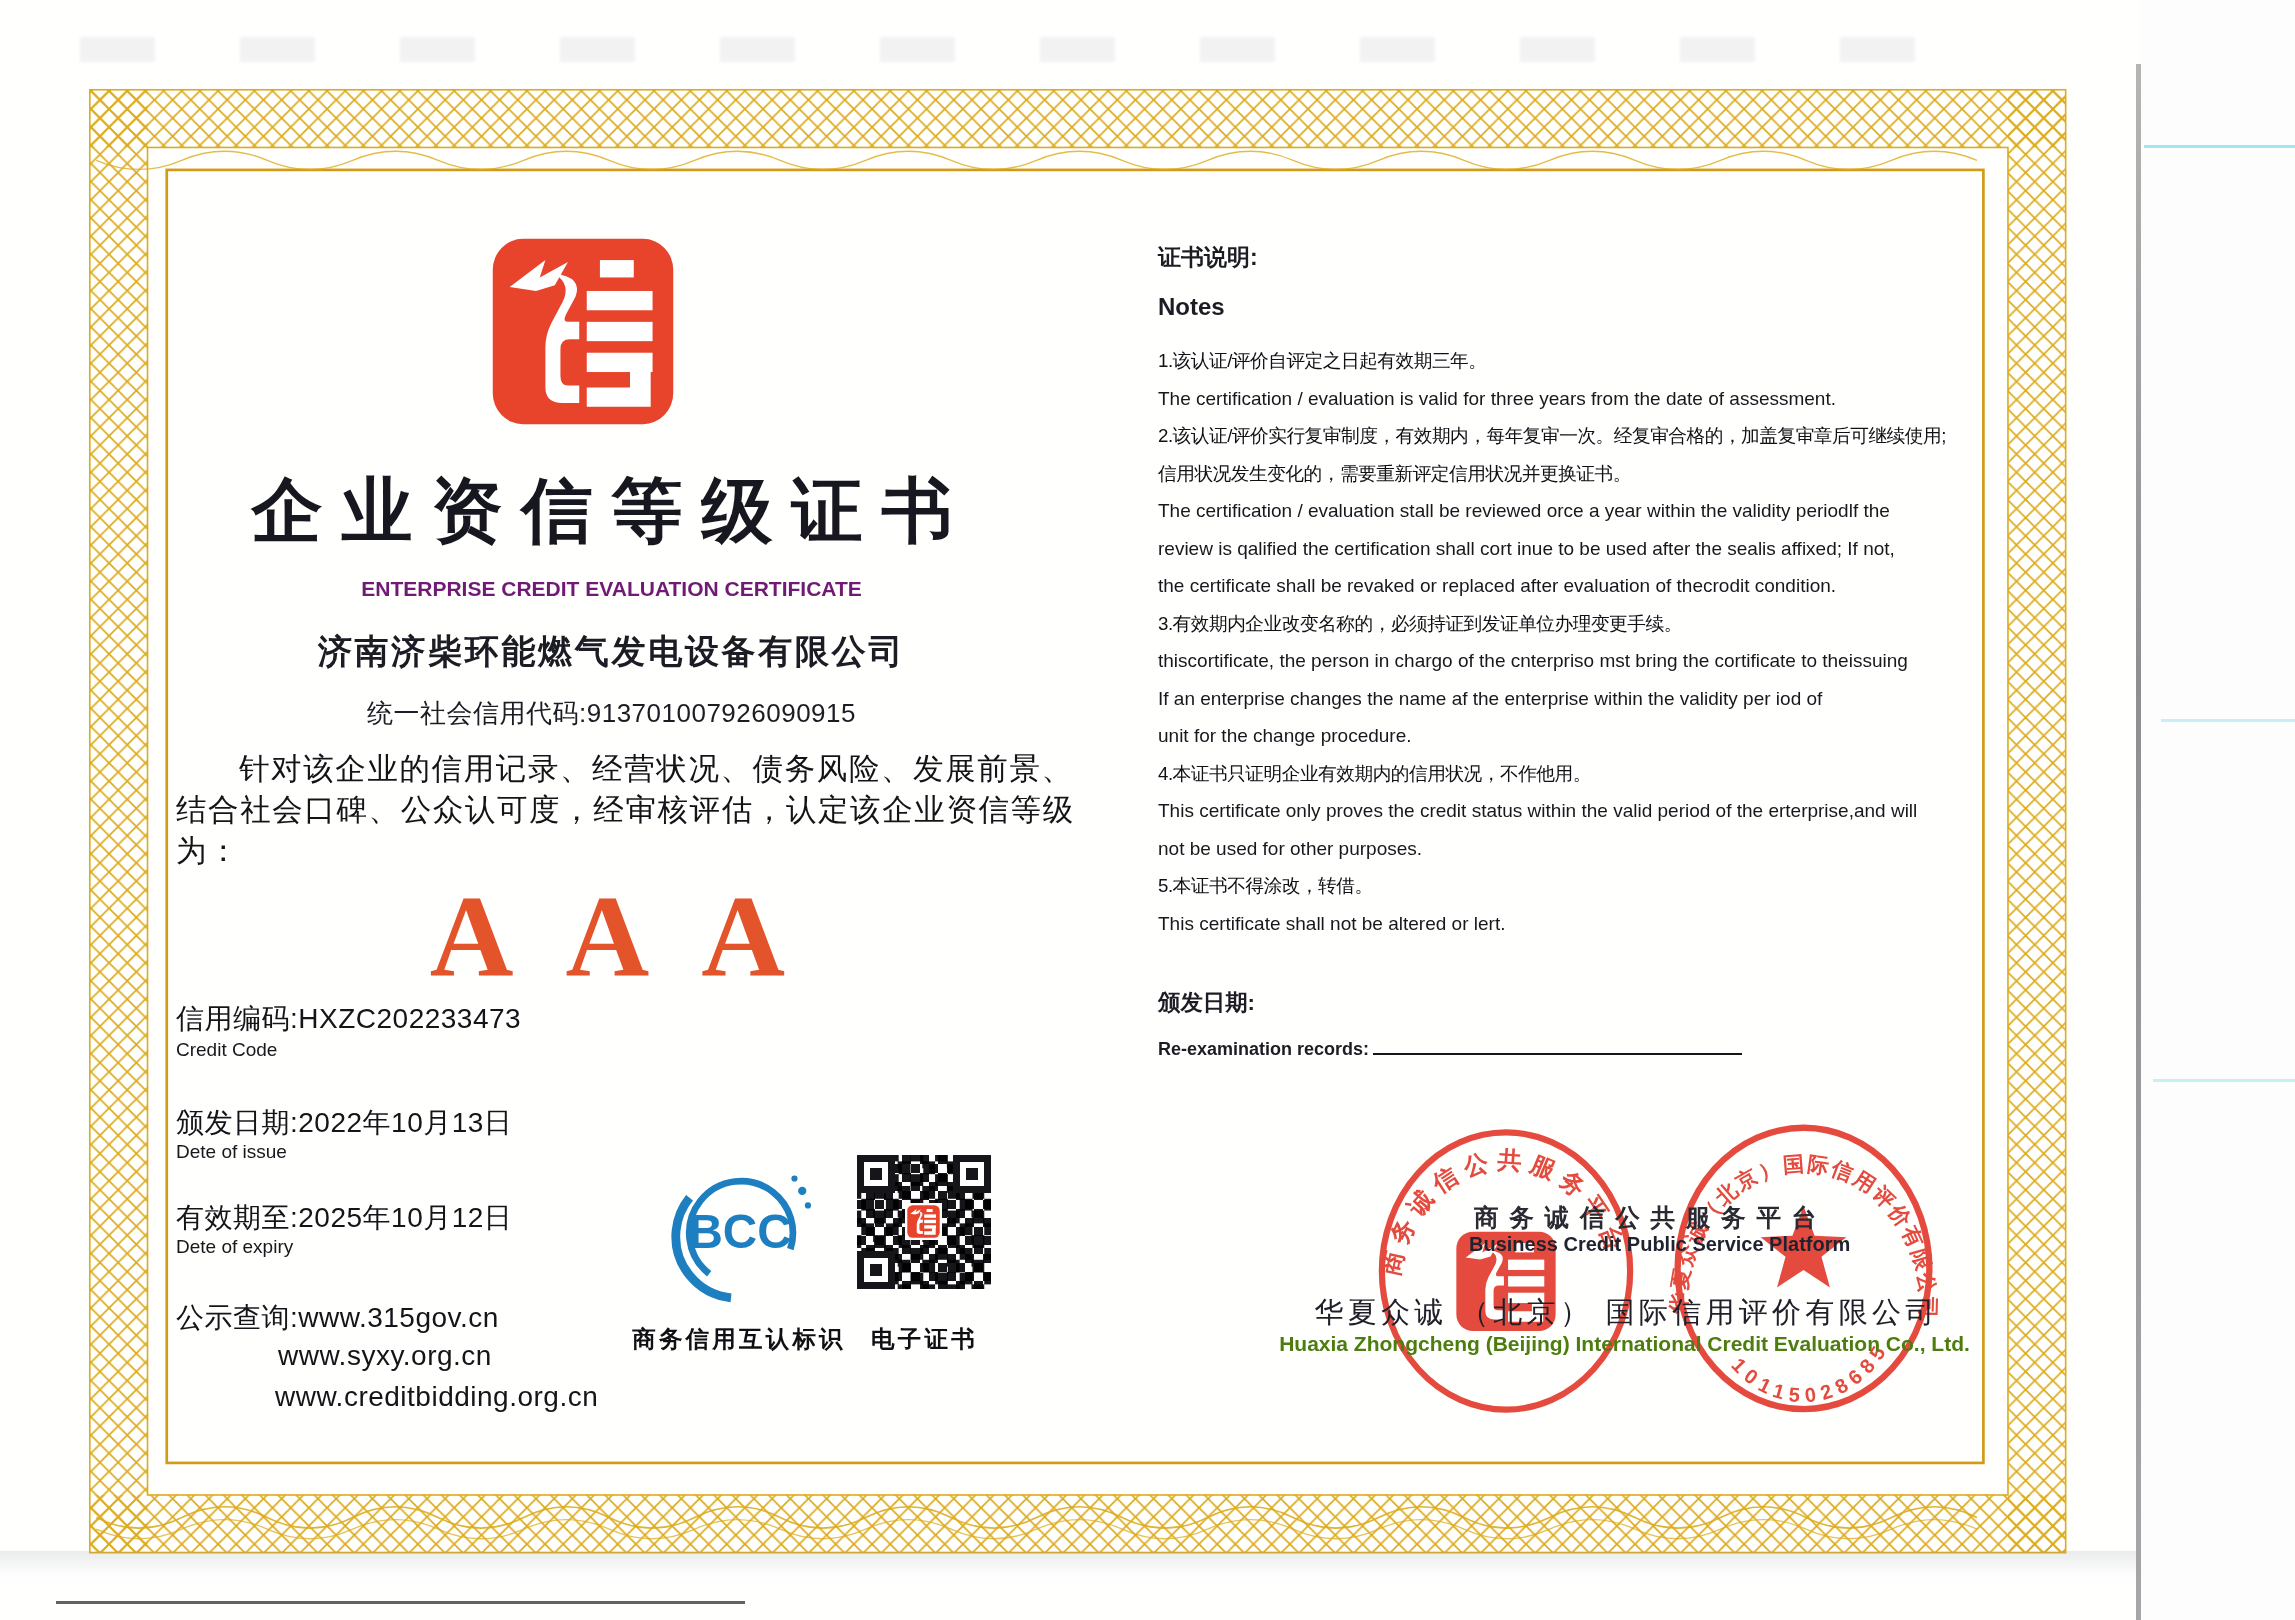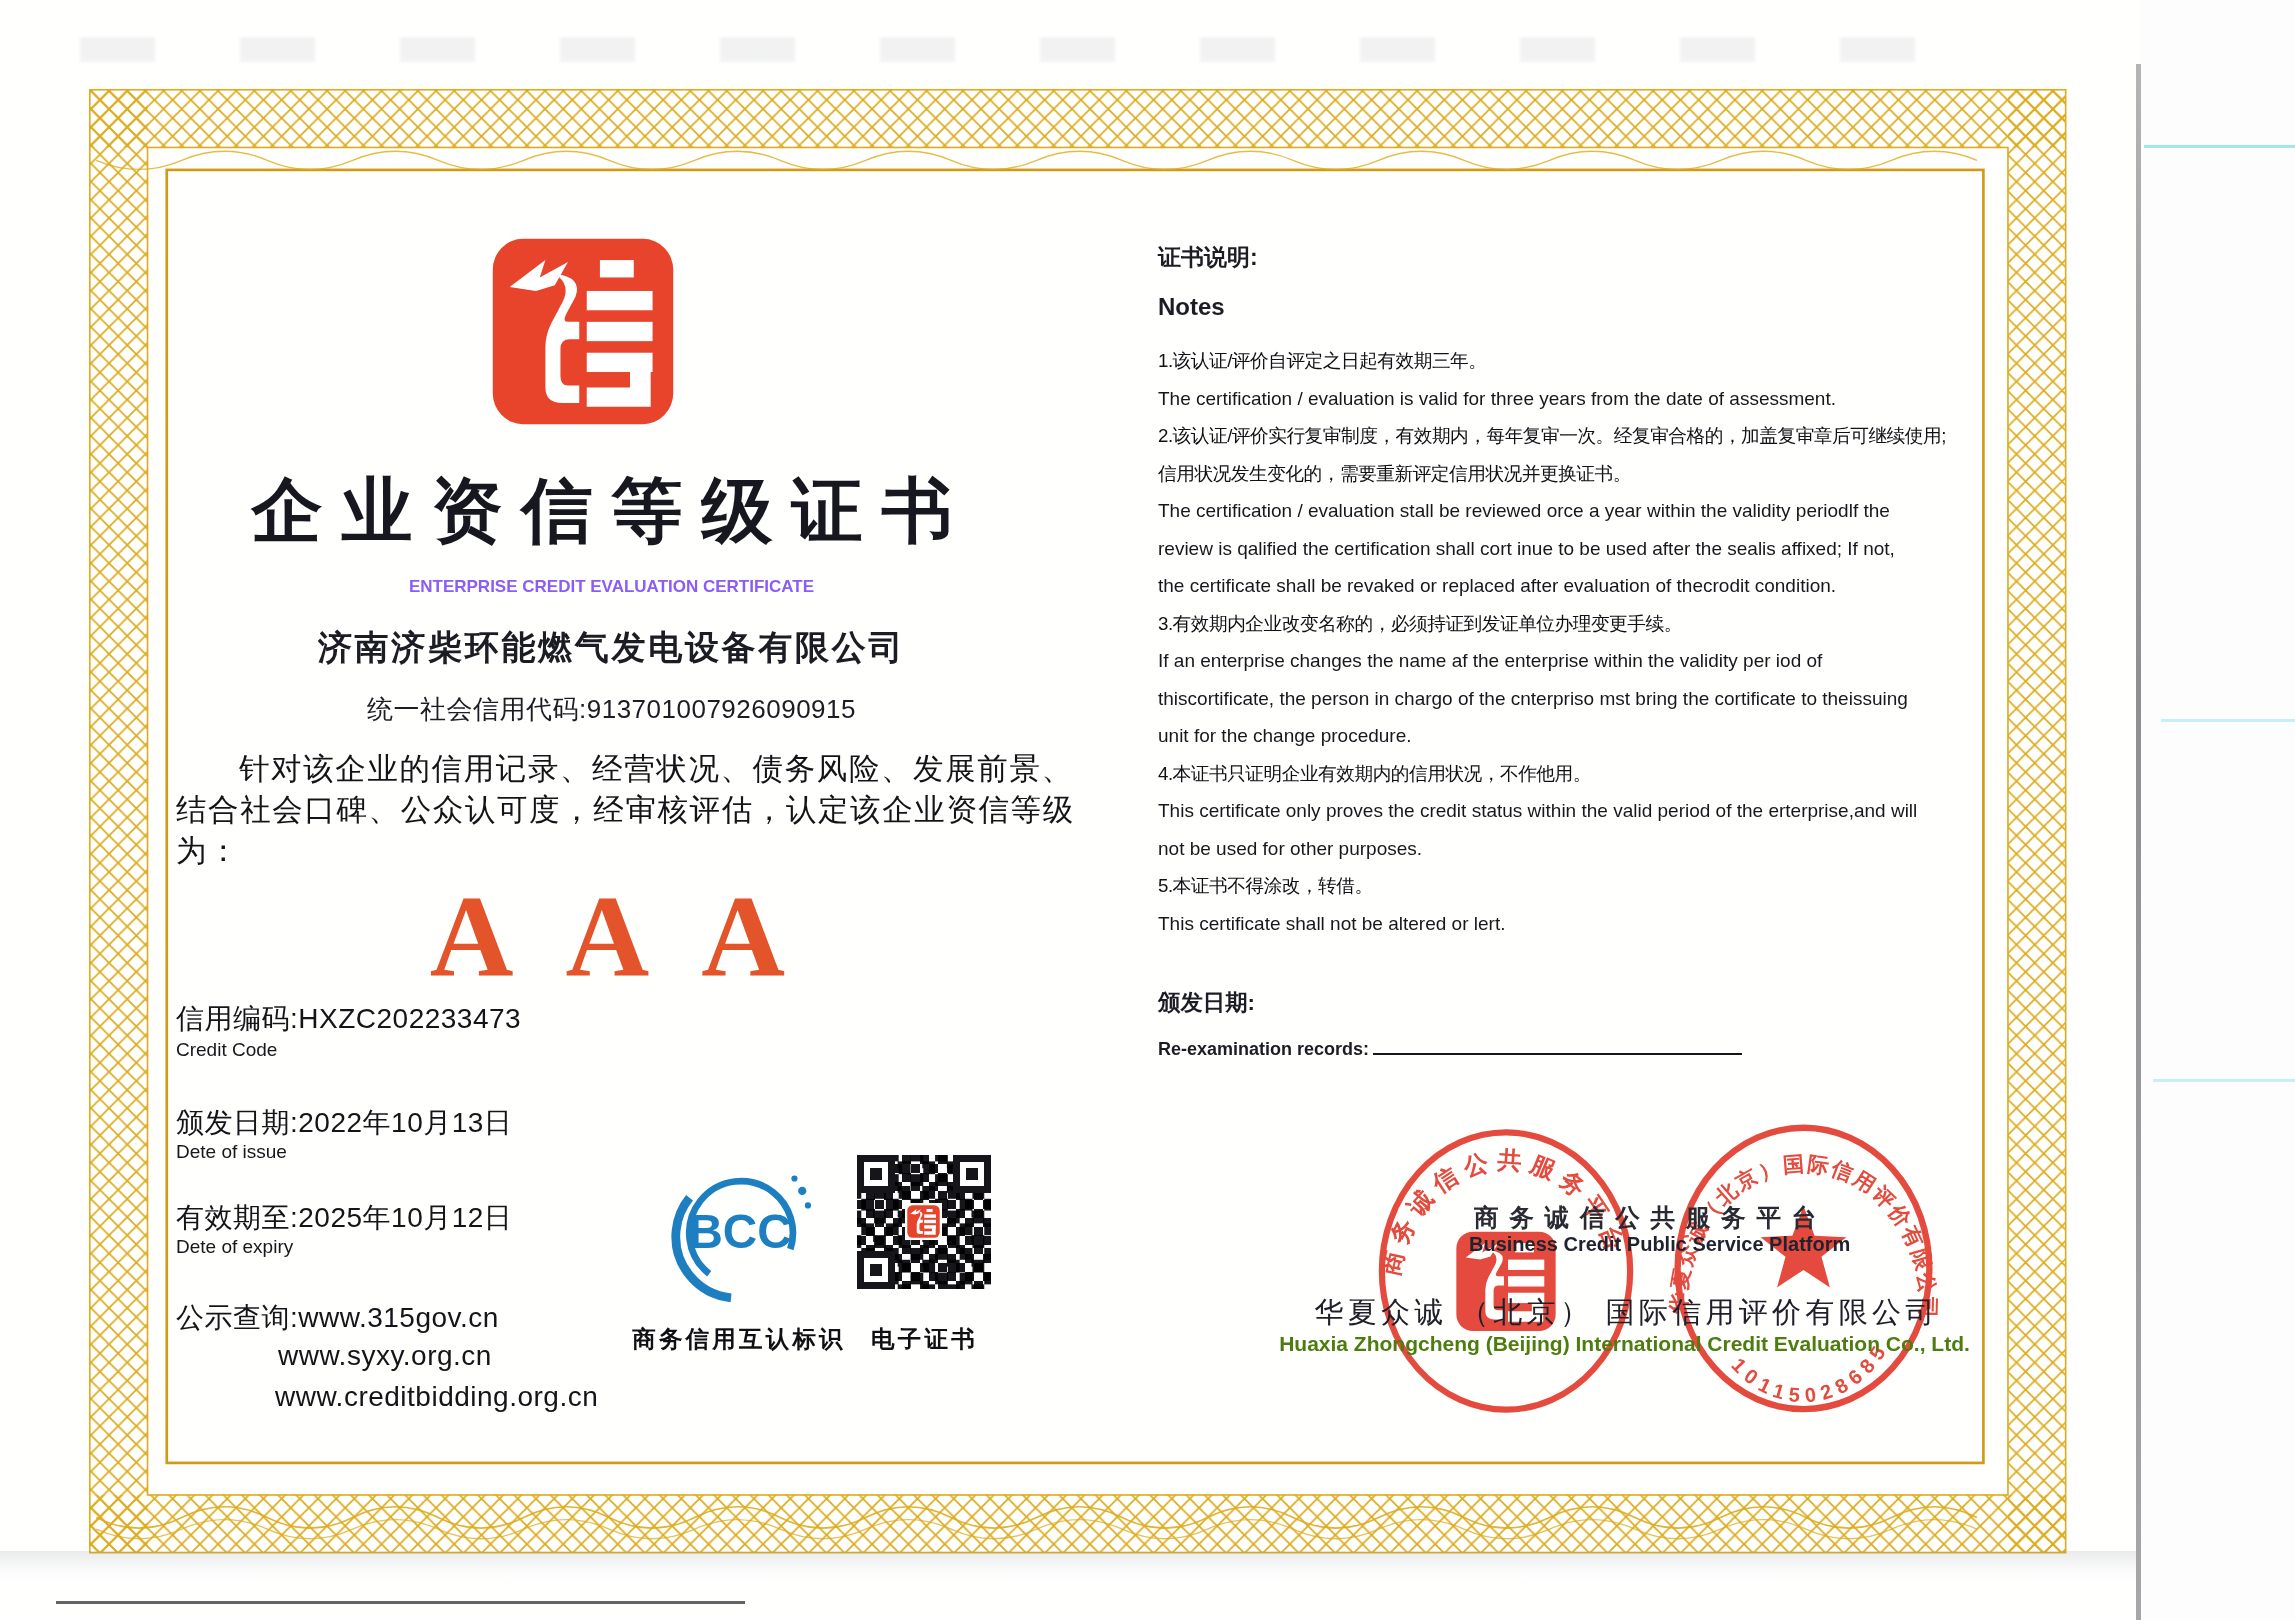--- a/index.html
+++ b/index.html
@@ -18,21 +18,21 @@
      background:linear-gradient(180deg, rgba(140,145,155,.18), rgba(230,232,236,.10) 60%, transparent); }
   #scan-bottom-line { position:absolute; left:56px; top:1601px; width:689px; height:3.2px; background:#3c3c40; opacity:.8; }
   #scan-right-strip { position:absolute; left:2140px; top:0; width:155px; height:1620px; background:#fdfdfd; }
   #scan-right-edge { position:absolute; left:2136px; top:64px; width:5.3px; height:1556px;
      background:linear-gradient(180deg,#b5b5b5,#8f8f92 40%,#a7a7aa); }
   .cyan-line { position:absolute; height:2.7px; background:var(--cyan); opacity:.85; }
 
   
   .header-wrap { position:absolute; left:224px; top:464px; width:775px; text-align:center; }
   .title-zh { font-size:71px; font-weight:900; letter-spacing:19px; color:#17171f; margin-bottom:18px; white-space:nowrap; }
-  .title-en { font-size:17px; font-weight:700; letter-spacing:0px; color:#8b5cf6; margin-bottom:28px; white-space:nowrap;margin-top:18px; }
+  .title-en { font-size:21px; font-weight:700; letter-spacing:0px; color:#701a75; margin-bottom:28px; white-space:nowrap;margin-top:18px; }
   .company  { font-size:34px; font-weight:700; letter-spacing:2.7px; margin-bottom:21.4px; white-space:nowrap;font-family:Liberation Serif, serif; }
   .uscc     { font-size:26px; font-weight:500; letter-spacing:0.5px; white-space:nowrap; }
 
   .statement { position:absolute; left:176px; top:740px; width:871px; font-size:30.5px;
                line-height:41px; letter-spacing:1.6px; color:#141418;margin-top:8px; }
   .statement .indent { text-indent:63px; }
   .statement div { white-space:nowrap; }
 
   .rating { position:absolute; left:230px; top:870px; width:775px; text-align:center;
             font-family:"Liberation Serif", serif; font-size:116px; font-weight:700;
@@ -180,22 +180,22 @@
     <div class="h-en">Notes</div>
     <div>
         <div class="note-line zh">1.该认证/评价自评定之日起有效期三年。</div>
         <div class="note-line en">The certification / evaluation is valid for three years from the date of assessment.</div>
         <div class="note-line zh">2.该认证/评价实行复审制度，有效期内，每年复审一次。经复审合格的，加盖复审章后可继续使用;</div>
         <div class="note-line zh">信用状况发生变化的，需要重新评定信用状况并更换证书。</div>
         <div class="note-line en">The certification / evaluation stall be reviewed orce a year within the validity periodlf the</div>
         <div class="note-line en">review is qalified the certification shall cort inue to be used after the sealis affixed; If not,</div>
         <div class="note-line en">the certificate shall be revaked or replaced after evaluation of thecrodit condition.</div>
         <div class="note-line zh">3.有效期内企业改变名称的，必须持证到发证单位办理变更手续。</div>
+        <div class="note-line en">thiscortificate, the person in chargo of the cnterpriso mst bring the cortificate to theissuing</div>
         <div class="note-line en">If an enterprise changes the name af the enterprise within the validity per iod of</div>
-        <div class="note-line en">thiscortificate, the person in chargo of the cnterpriso mst bring the cortificate to theissuing</div>
         <div class="note-line en">unit for the change procedure.</div>
         <div class="note-line zh">4.本证书只证明企业有效期内的信用状况，不作他用。</div>
         <div class="note-line en">This certificate only proves the credit status within the valid period of the erterprise,and will</div>
         <div class="note-line en">not be used for other purposes.</div>
         <div class="note-line zh">5.本证书不得涂改，转借。</div>
         <div class="note-line en">This certificate shall not be altered or lert.</div>
       </div>
   </div>
 
   <div id="review">

